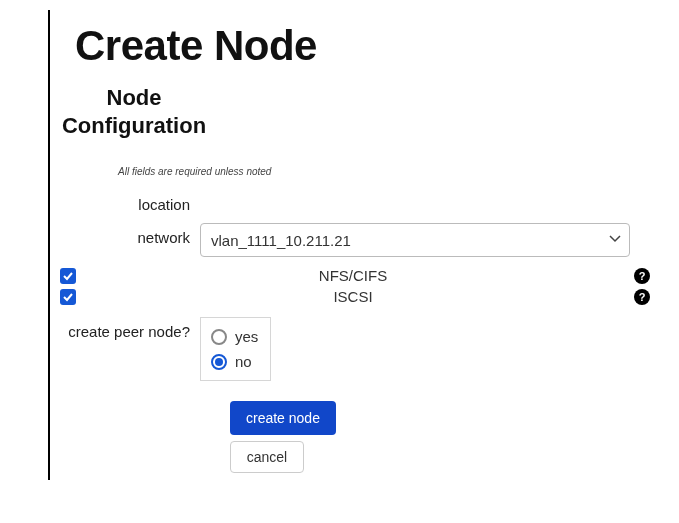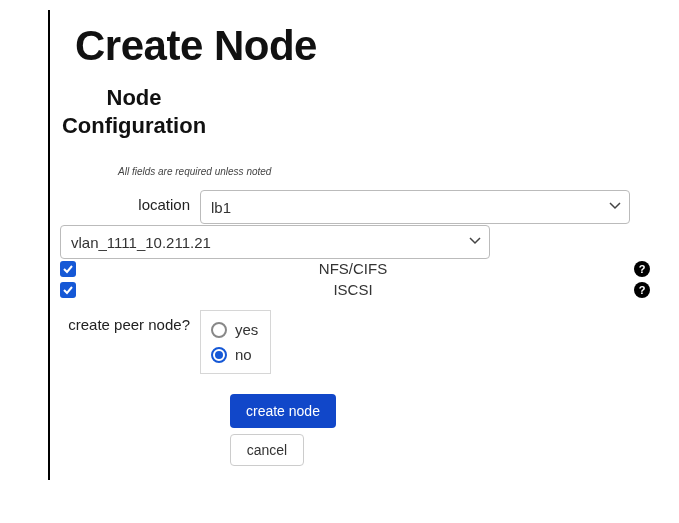--- a/index.html
+++ b/index.html
@@ -49,21 +49,21 @@
     }
     .form-area {
       position: absolute;
       left: 60px;
       top: 190px;
       width: 590px;
     }
     .row {
       display: flex;
       align-items: flex-start;
-      margin-bottom: 1px;
+      margin-bottom: 10px;
     }
     .row.tight { margin-bottom: 8px; }
     .label {
       width: 140px;
       text-align: right;
       padding-right: 10px;
       padding-top: 6px;
       font-size: 15px;
       color: #222;
     }
@@ -184,33 +184,24 @@
 <div class="section-title">
   <span>Node Configuration</span>
 </div>
 
 <div class="hint">All fields are required unless noted</div>
 
 <div class="form-area">
 
   <div class="row">
     <div class="label">location</div>
-    <div class="control">
-      <div class="select">
-        <span>lb1</span>
-        <span class="chevron">
-          <svg width="12" height="8" viewBox="0 0 12 8">
-              <path d="M1 1 L6 6 L11 1" stroke="#444" stroke-width="1.5" fill="none"></path>
-            </svg>
-        </span>
-      </div>
-    </div>
   </div>
 
   <div class="row">
+    <div class="label">network</div>
     <div class="control">
       <div class="select">
         <span>vlan_1111_10.211.21</span>
         <span class="chevron">
           <svg width="12" height="8" viewBox="0 0 12 8">
               <path d="M1 1 L6 6 L11 1" stroke="#444" stroke-width="1.5" fill="none"></path>
             </svg>
         </span>
       </div>
     </div>

